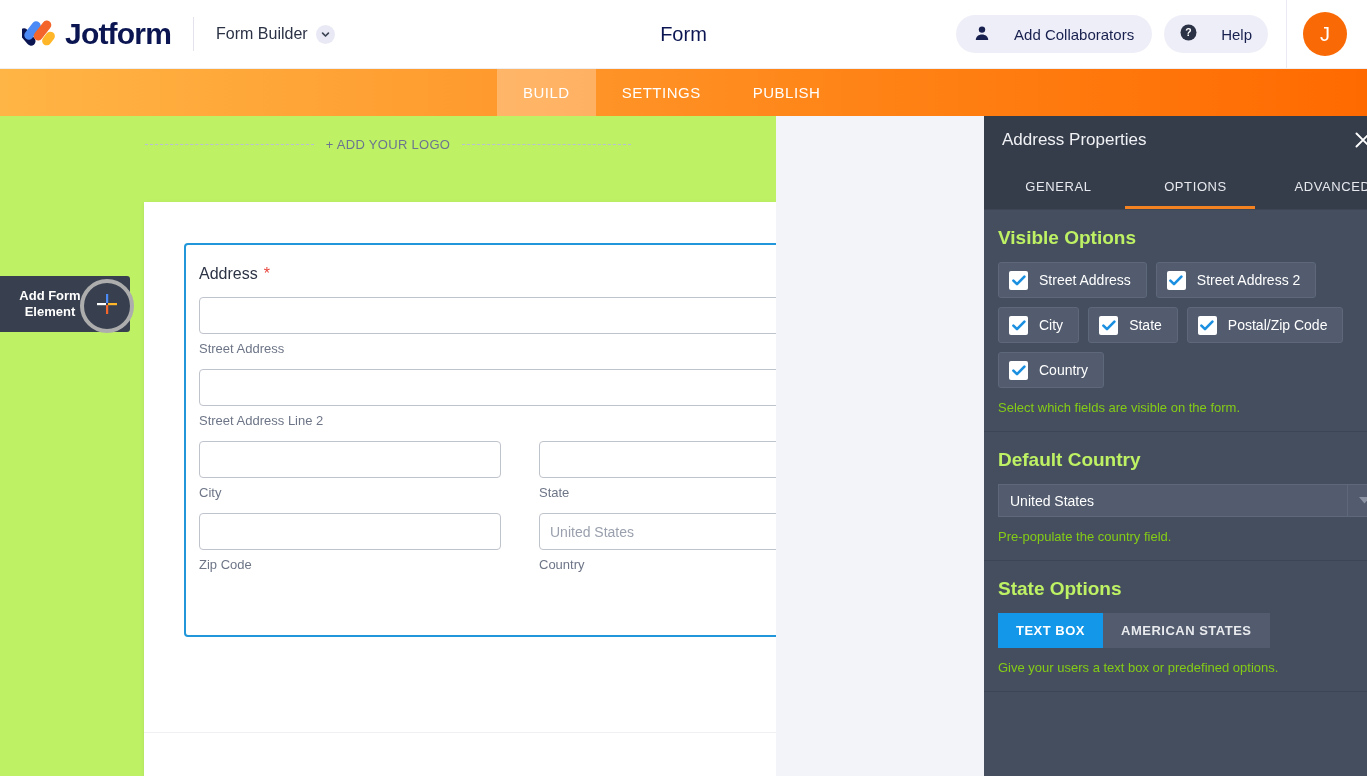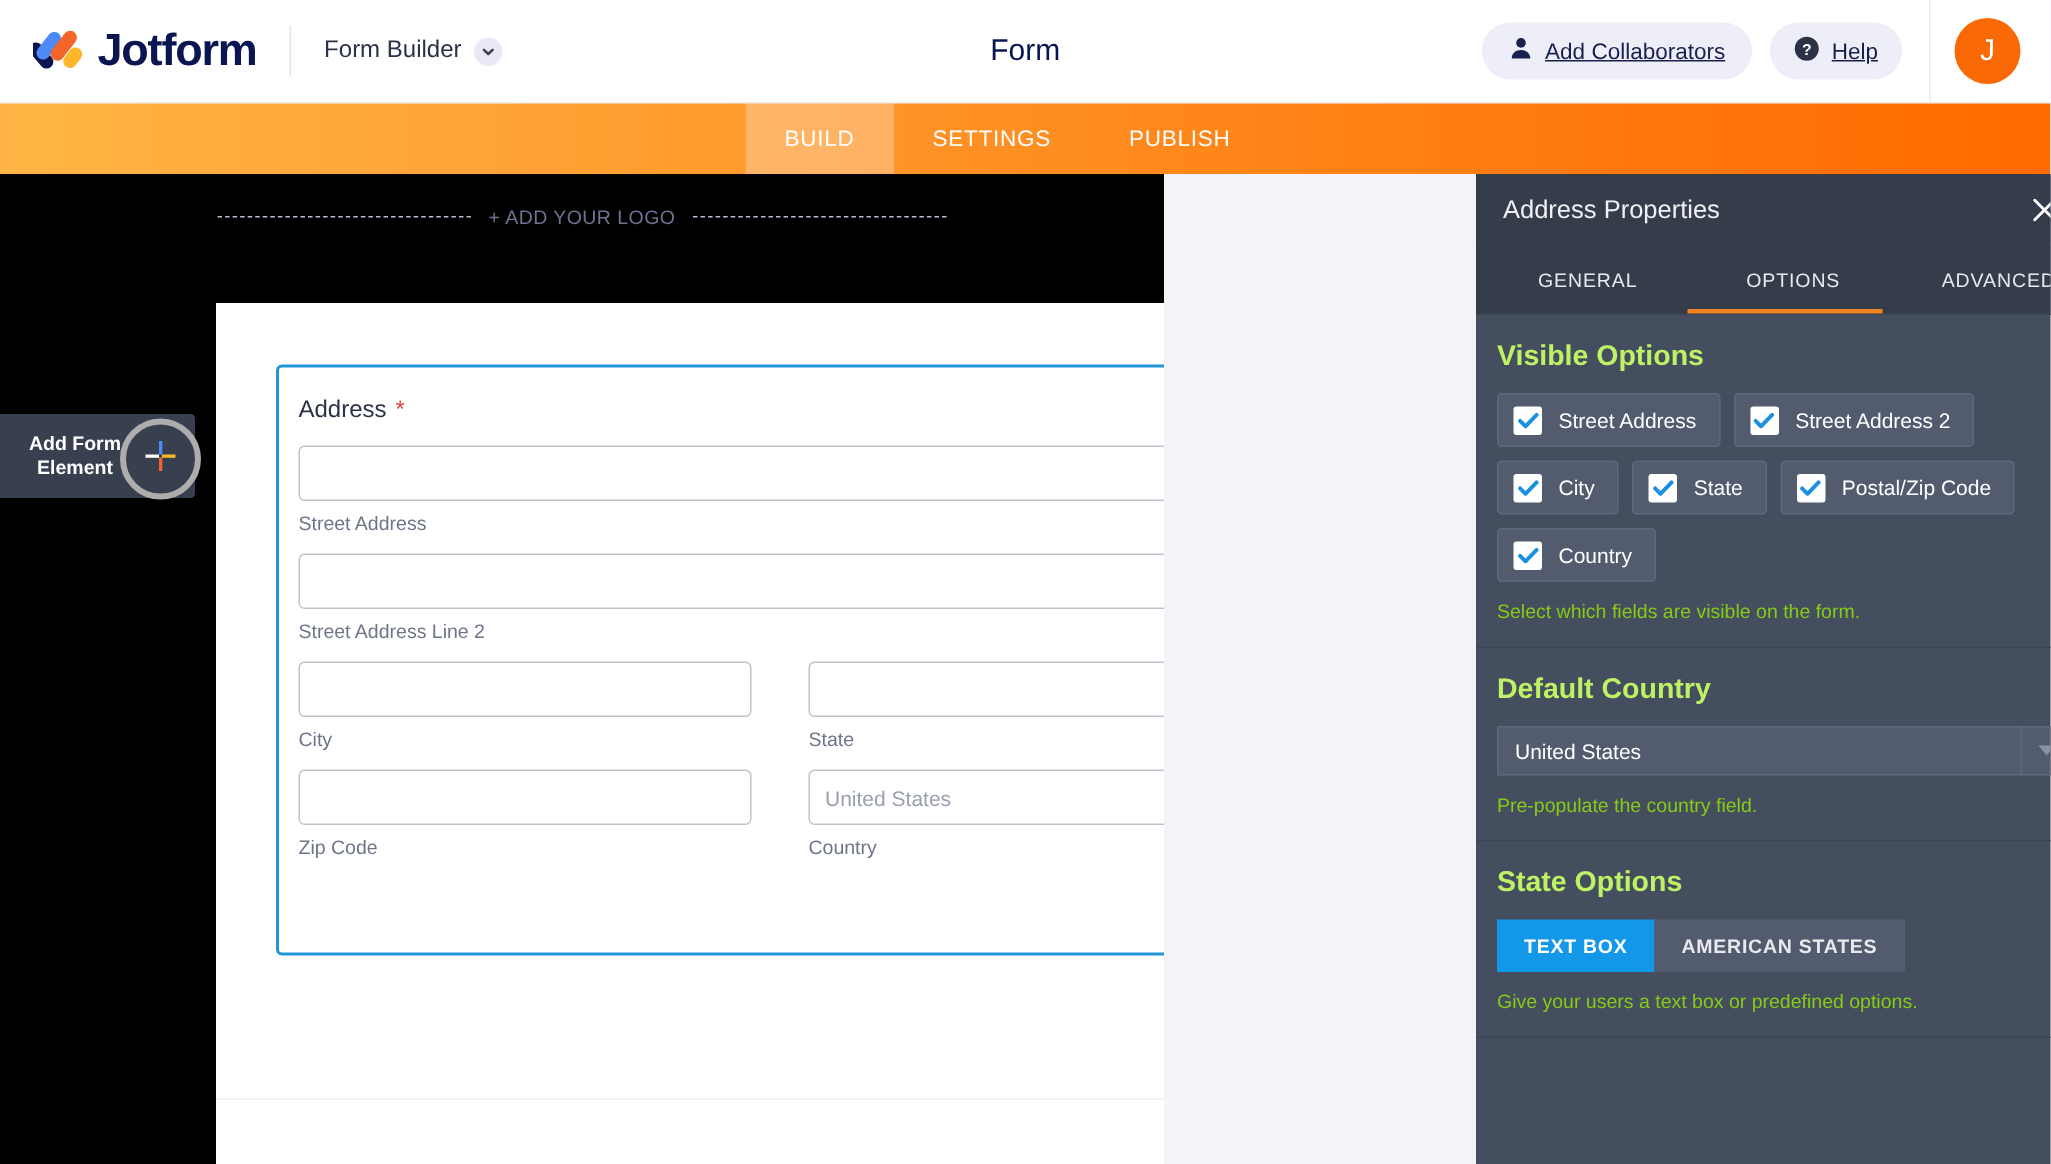--- a/index.html
+++ b/index.html
@@ -40,25 +40,25 @@
   .hdr-title {
     position: absolute; left: 0; right: 0; text-align: center;
     font-size: 20px; color: #0a1551; font-weight: normal;
     pointer-events: none;
   }
   .hdr-right {
     margin-left: auto; display: flex; align-items: center; padding-right: 20px;
     position: relative; z-index: 2;
   }
   .pill {
-    display: flex; align-items: center; gap: 8px;
+    display: flex; align-items: center; gap: 24px;
     background: #eeeef8; border-radius: 20px;
     height: 38px; padding: 0 18px;
     font-size: 15px; color: #17204e; cursor: pointer;
-    border: none; font-family: inherit; text-decoration: underline;
+    border: none; font-family: inherit;
   }
   .pill.help { padding: 0 16px; margin-left: 12px; }
   .hdr-sep { width: 1px; height: 68px; background: #eaeaf2; margin-left: 18px; }
   .avatar {
     width: 44px; height: 44px; border-radius: 50%;
     background: #f96a06; color: #fff;
     display: flex; align-items: center; justify-content: center;
     font-size: 20px; margin-left: 16px; cursor: pointer;
   }
 
@@ -73,21 +73,21 @@
     display: flex; align-items: center; justify-content: center;
     padding: 0 26px; color: #ffffff; font-size: 15px;
     letter-spacing: 0.5px; cursor: pointer; font-family: inherit;
     background: transparent; border: none;
   }
   .nav-tab.active { background: rgba(255,255,255,0.28); }
 
   
   .canvas {
     position: absolute; top: 116px; left: 0; width: 776px; height: 660px;
-    background: #000000; overflow: hidden;
+    background: #bef264; overflow: hidden;
   }
   .logo-strip {
     height: 56px; display: flex; align-items: center;
     justify-content: center; gap: 12px; padding: 0 145px;
   }
   .dash { flex: 1; border-top: 1px dashed #b9bfd6; height: 0; }
   .add-logo-text { font-size: 13px; color: #6b7490; white-space: nowrap; letter-spacing: 0.3px; }
 
   .form-card {
     position: absolute; top: 86px; left: 144px;

